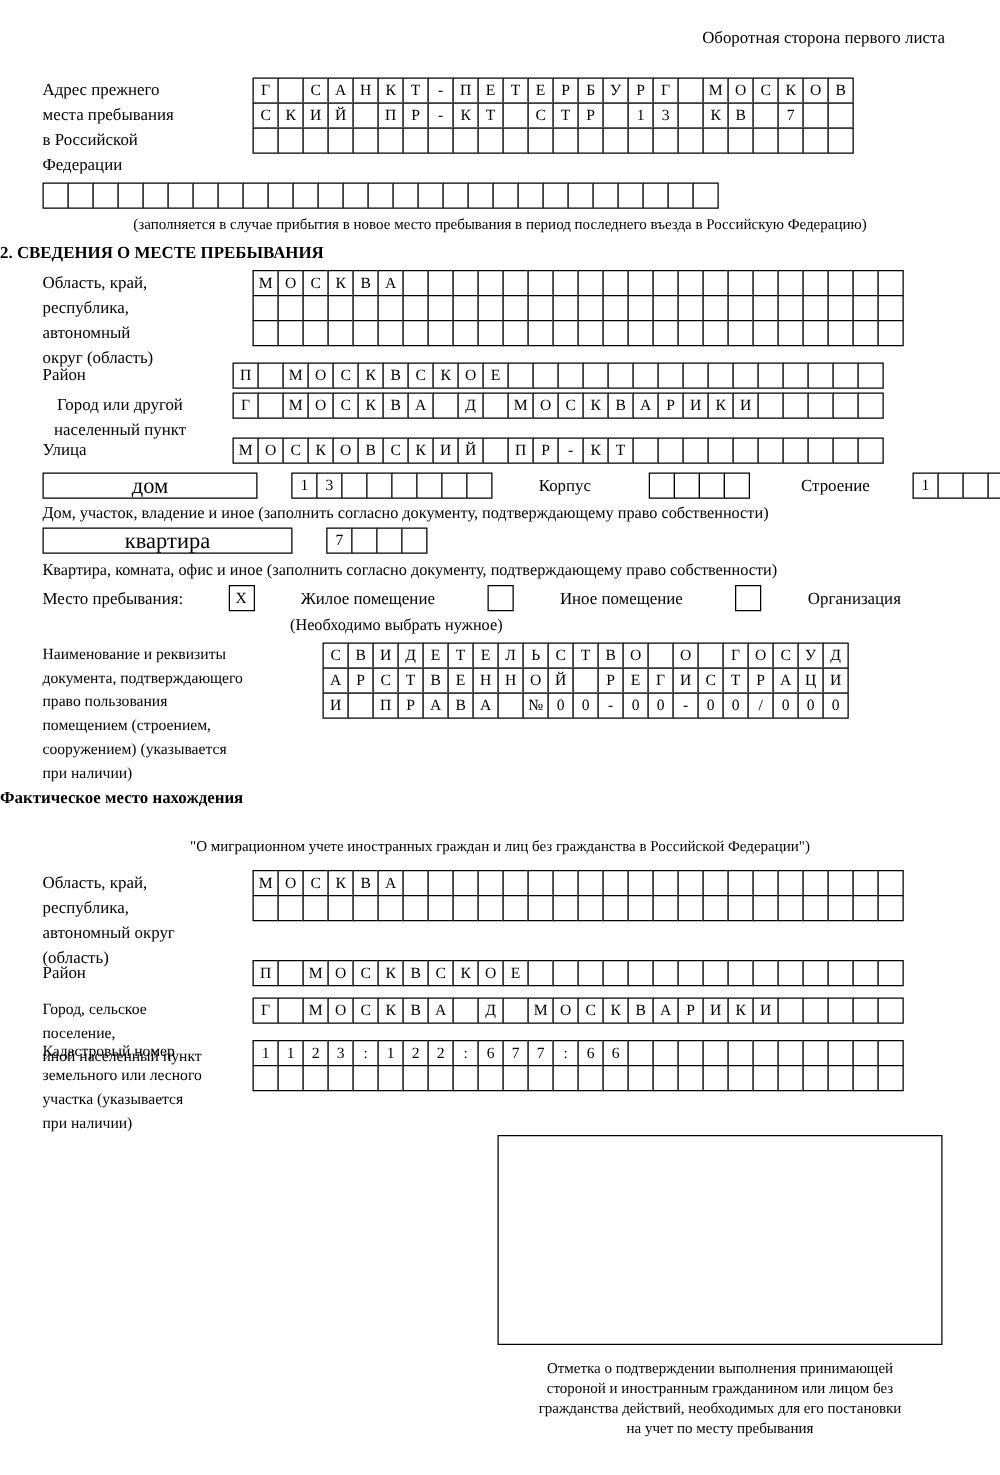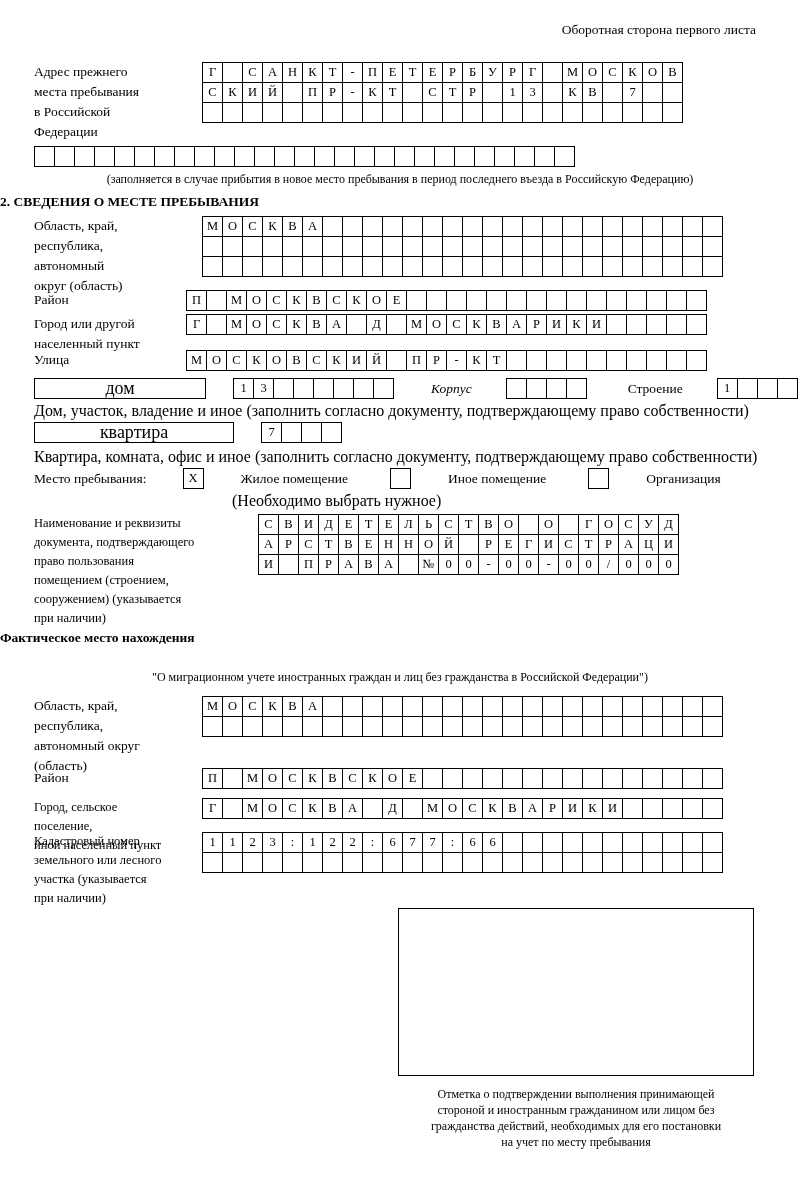--- a/index.html
+++ b/index.html
@@ -51,21 +51,21 @@
     text-align: left;
     font-weight: bold;
     font-size: 13.5px;
   }
   .center-text {
     position: absolute;
     width: 100%;
     text-align: center;
     font-size: 12px;
   }
-  .note { font-size: 16px; }
+  .note { font-size: 13px; }
   .wide-box {
     border: 1px solid #000;
     height: 21px;
     display: flex;
     align-items: center;
     justify-content: center;
     font-size: 18px;
     margin-right: -1px;
   }
   .inline-lbl { font-size: 13.5px; line-height: 21px; }
@@ -325,21 +325,21 @@
         <div class="cell"></div>
         <div class="cell"></div>
         <div class="cell"></div>
         <div class="cell"></div>
         <div class="cell"></div>
         <div class="cell"></div>
         <div class="cell"></div>
       </div>
   </div>
 
-  <div class="row" style="top:314px; left:34px;">
+  <div class="row" style="top:314px; left:34px;text-align:center;">
     <div class="label" style="width:124px;">Город или другой
 населенный пункт</div>
     <div class="cellrow" id="s2c">
         <div class="cell">Г</div>
         <div class="cell"></div>
         <div class="cell">М</div>
         <div class="cell">О</div>
         <div class="cell">С</div>
         <div class="cell">К</div>
         <div class="cell">В</div>
@@ -402,21 +402,21 @@
     <div class="cellrow" id="hcells">
         <div class="cell">1</div>
         <div class="cell">3</div>
         <div class="cell"></div>
         <div class="cell"></div>
         <div class="cell"></div>
         <div class="cell"></div>
         <div class="cell"></div>
         <div class="cell"></div>
       </div>
-    <div class="inline-lbl" style="margin-left:10px; margin-right:6px;font-style:italic;">Корпус</div>
+    <div class="inline-lbl" style="margin-left:10px; margin-right:18px;">Корпус</div>
     <div class="cellrow" id="kcells">
         <div class="cell"></div>
         <div class="cell"></div>
         <div class="cell"></div>
         <div class="cell"></div>
       </div>
     <div class="inline-lbl" style="margin-left:14px; margin-right:6px;">Строение</div>
     <div class="cellrow" id="scells">
         <div class="cell">1</div>
         <div class="cell"></div>

